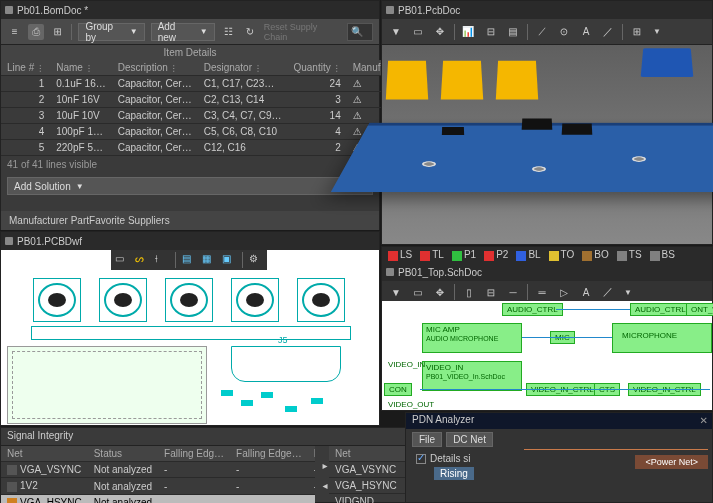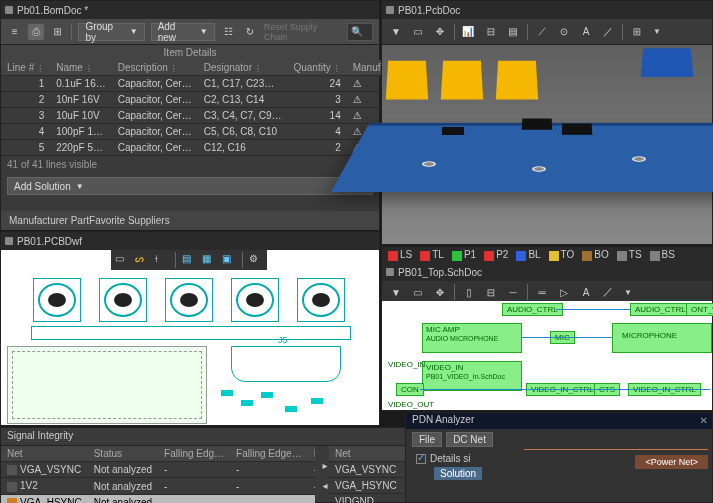--- a/index.html
+++ b/index.html
@@ -298,21 +298,21 @@
     <div class="bigblock" style="left:230px;top:22px;width:100px;height:30px">
       <div class="netlabel" style="position:static;border:none;background:none;padding:7px 9px">MICROPHONE</div>
     </div>
     <div class="wire" style="left:140px;top:36px;width:90px"></div>
 
     <div class="bigblock" style="left:40px;top:60px;width:100px;height:30px">
       <div style="font-size:8px;color:#060;padding:1px 3px">VIDEO_IN</div>
       <div style="font-size:7px;color:#060;padding:0 3px">PB01_VIDEO_In.SchDoc</div>
     </div>
     <div class="netlabel" style="left:2px;top:58px;background:none;border:none">VIDEO_IN</div>
-    <div class="netlabel" style="left:14px;top:82px">CON</div>
+    <div class="netlabel" style="left:2px;top:82px">CON</div>
     <div class="netlabel" style="left:144px;top:82px">VIDEO_IN_CTRL</div>
     <div class="netlabel" style="left:212px;top:82px">CTS</div>
     <div class="netlabel" style="left:246px;top:82px">VIDEO_IN_CTRL</div>
     <div class="wire" style="left:38px;top:88px;width:290px"></div>
     <div class="netlabel" style="left:2px;top:98px;background:none;border:none">VIDEO_OUT</div>
   </div>
 </div>
 
 <div class="panel" style="left:0;top:427px;width:420px;height:76px">
   <div class="si-title">Signal Integrity</div>
@@ -385,17 +385,17 @@
   <span class="closex">✕</span>
   <div class="pdn-toolbar">
     <span class="pdn-btn">File</span>
     <span class="pdn-btn">DC Net</span>
   </div>
   <div style="padding:4px 10px;display:flex;align-items:center">
     <span class="checkbox checked"></span>
     <span>Details si</span>
   </div>
   <div style="padding:0 10px 0 28px">
-    <span style="background:#4a6a8a;padding:1px 6px;color:#fff">Solution</span>
+    <span style="background:#4a6a8a;padding:1px 6px;color:#fff">Rising</span>
   </div>
   <div class="pnet">&lt;Power Net&gt;</div>
   <div style="position:absolute;left:118px;right:4px;top:36px;height:1px;background:#c97a4a"></div>
 </div>
 
 </body></html>

